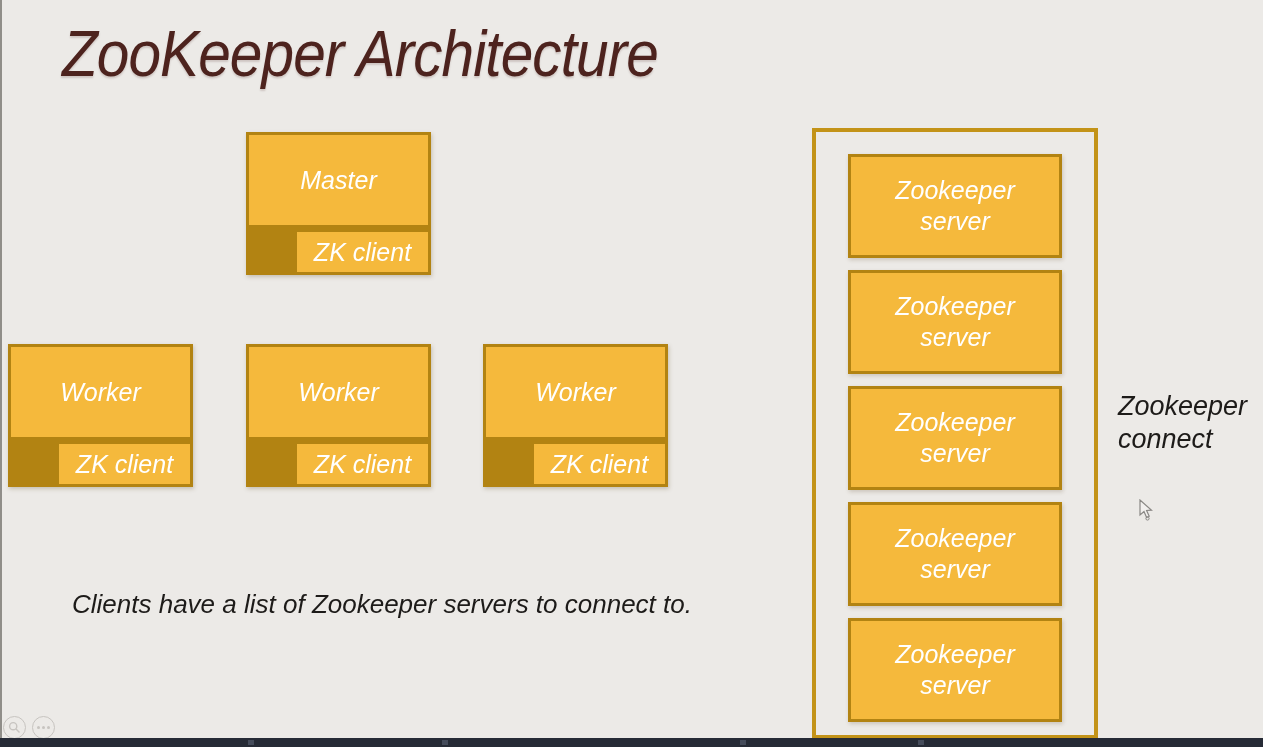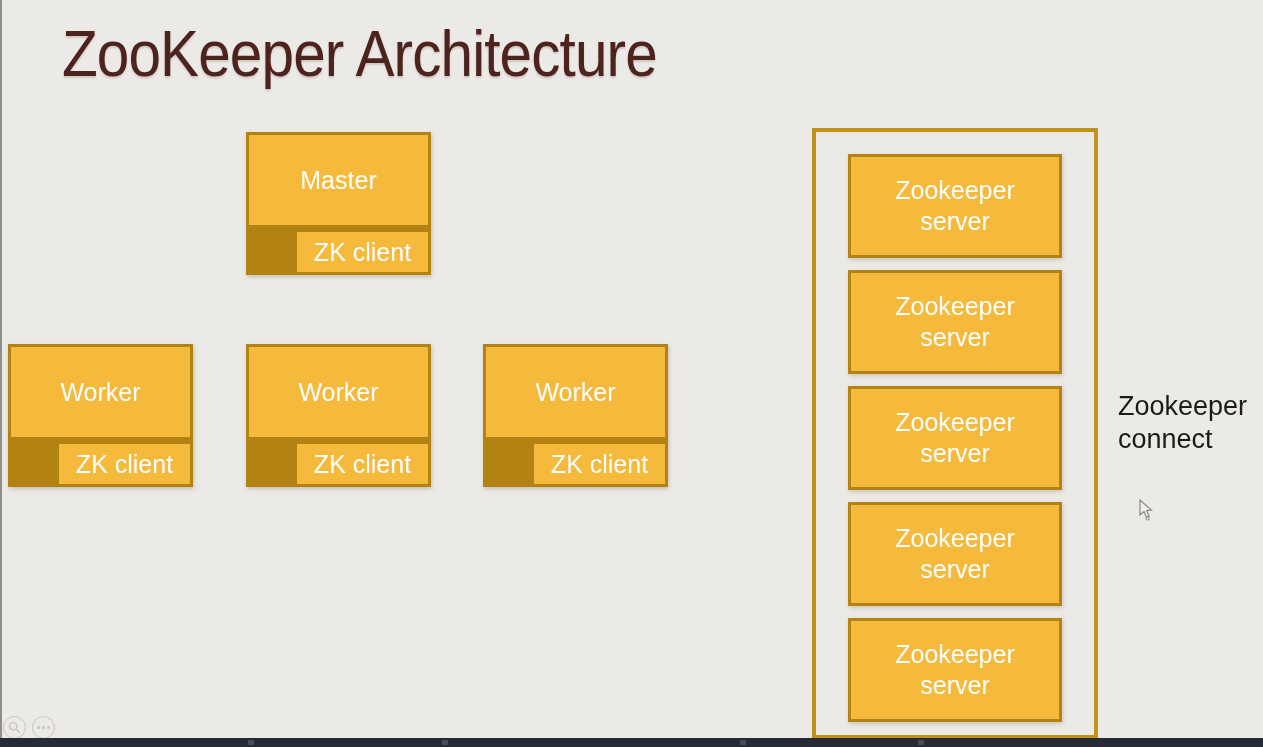--- a/index.html
+++ b/index.html
@@ -13,21 +13,21 @@
     --player-bar:#262B36;
     --player-tick:#454C5B;
     --icon-gray:#C7C4C0;
   }
   *{margin:0;padding:0;box-sizing:border-box;}
   html,body{width:1263px;height:747px;overflow:hidden;}
   body{
     background:var(--background);
     font-family:"Liberation Sans","DejaVu Sans",sans-serif;
   }
-  .stage{position:relative;width:1077px;height:747px;background:var(--background);}
+  .stage{position:relative;width:1077px;height:747px;background:var(--background);font-style:italic;}
 
   
   .left-edge{position:absolute;left:0;top:0;width:2px;height:738px;background:rgba(70,65,60,.55);}
 
   
   .page-title{
     position:absolute;left:62px;top:16px;height:72px;
     color:var(--title);font-size:65px;font-weight:400;white-space:nowrap;
     letter-spacing:-1px;transform:scaleX(.9);transform-origin:left center;
     text-shadow:0 2px 2px rgba(80,40,35,.18);
@@ -170,20 +170,21 @@
       <span>Zookeeper</span>
       <span>server</span>
     </div>
   </div>
 
   <div class="ensemble-label">
     <div>Zookeeper</div>
     <div>connect</div>
   </div>
 
+  <div class="caption">Clients have a list of Zookeeper servers to connect to.</div>
 
   <svg class="cursor" viewBox="0 0 16 22">
     <path d="M2 1 L2 16 L6 12.5 L8.6 18.5 L11.2 17.3 L8.6 11.5 L13.5 11.2 Z" fill="#F2F0EE" stroke="#8A8885" stroke-width="1.2"></path>
     <circle cx="9.5" cy="19.5" r="1.6" fill="none" stroke="#8A8885" stroke-width="1"></circle>
   </svg>
 
   <div class="ctl ctl-zoom">
     <svg width="13" height="13" viewBox="0 0 13 13">
       <circle cx="5.2" cy="5.2" r="3.6" fill="none" stroke="#C7C4C0" stroke-width="1.4"></circle>
       <line x1="8" y1="8" x2="11.5" y2="11.5" stroke="#C7C4C0" stroke-width="1.4"></line>

